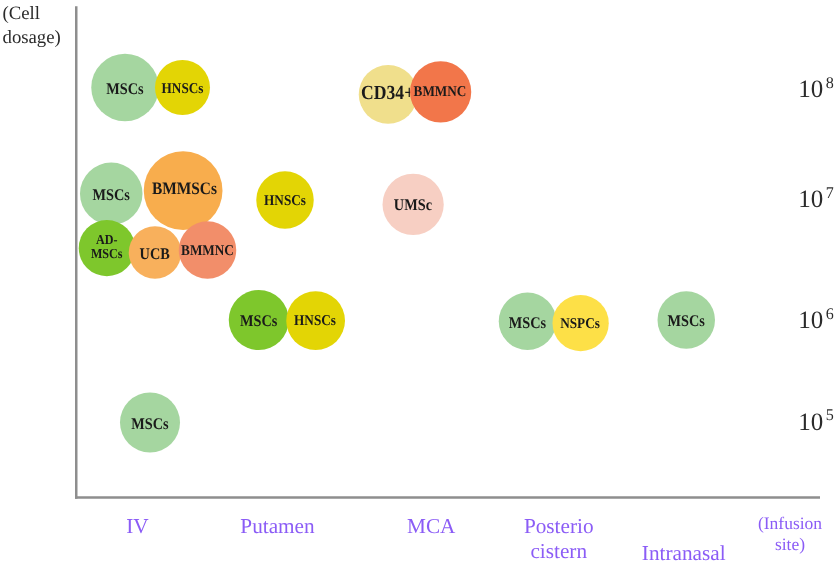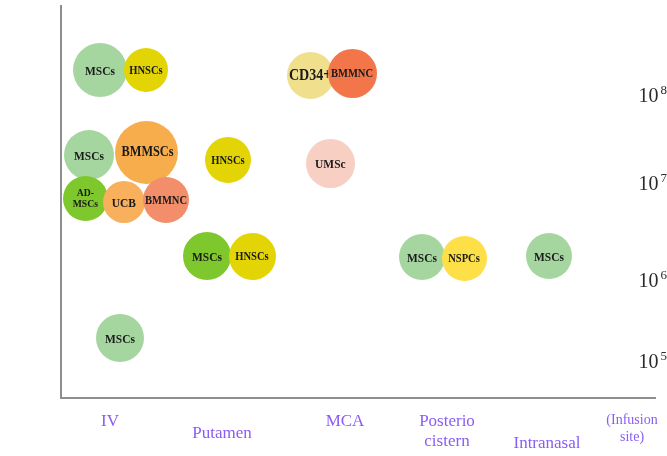--- a/index.html
+++ b/index.html
@@ -44,21 +44,20 @@
   }
   
   .ytick {
     position: absolute;
     right: 0;
     width: 54px;
     text-align: right;
     font-size: 20px;
     color: #2b2b2b;
     white-space: nowrap;
-    margin-top: 24px;
   }
   .ytick .mant { font-size: 20px; }
   .ytick .exp {
     font-size: 13px;
     vertical-align: super;
     margin-left: 2px;
   }
   
   .xtick {
     position: absolute;
@@ -89,33 +88,35 @@
     display: block;
     transform: scaleX(0.88);
     white-space: pre-line;
   }
 </style>
 </head>
 <body>
 
 <div id="chart-root">
 
+  <div class="corner-label">(Cell
+dosage)</div>
 
   <div class="axis-y"></div>
   <div class="axis-x"></div>
 
   <div id="ytick-layer">
       <div class="ytick" style="top: 58px;"><span class="mant">10</span><span class="exp">8</span></div>
       <div class="ytick" style="top: 146px;"><span class="mant">10</span><span class="exp">7</span></div>
       <div class="ytick" style="top: 243px;"><span class="mant">10</span><span class="exp">6</span></div>
       <div class="ytick" style="top: 324px;"><span class="mant">10</span><span class="exp">5</span></div>
     </div>
   <div id="xtick-layer">
       <div class="xtick" style="width: 120px; left: 50px; top: 411px; white-space: pre-line;">IV</div>
-      <div class="xtick" style="width: 120px; left: 162px; top: 411px; white-space: pre-line; margin-top: 12px;">Putamen</div>
+      <div class="xtick" style="width: 120px; left: 162px; top: 411px; white-space: pre-line;">Putamen</div>
       <div class="xtick" style="width: 120px; left: 285px; top: 411px; white-space: pre-line;">MCA</div>
       <div class="xtick" style="width: 120px; left: 387px; top: 411px; white-space: pre-line;">Posterio
 cistern</div>
       <div class="xtick" style="width: 120px; left: 487px; top: 411px; white-space: pre-line; margin-top: 22px;">Intranasal</div>
       <div class="xtick small" style="width: 120px; left: 572px; top: 411px; white-space: pre-line; text-align: center;">(Infusion
 site)</div>
     </div>
   <div id="bubble-layer">
       <div class="bubble" style="left: 73px; top: 43px; width: 54px; height: 54px; background: rgb(165, 214, 160); font-size: 13px; z-index: 10;">
         <span>MSCs</span>

